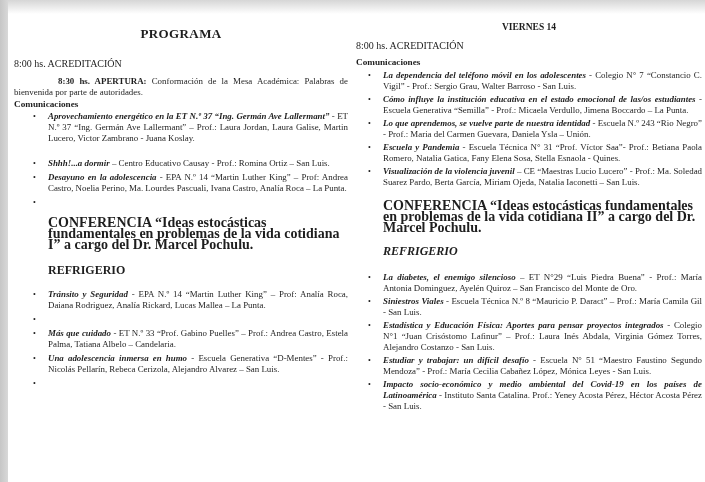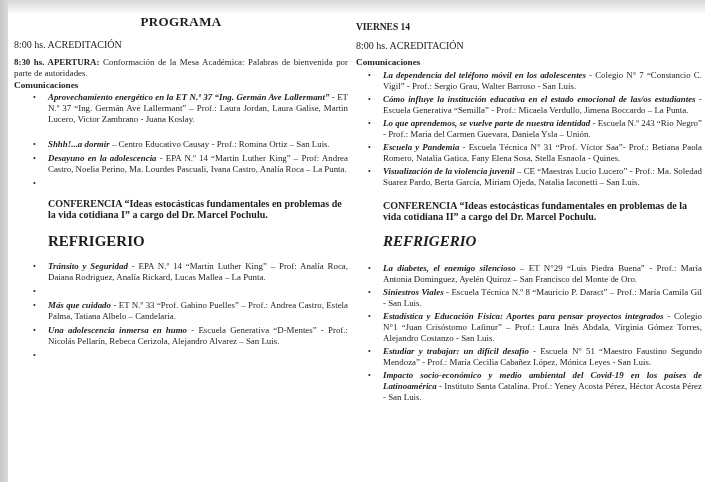--- a/index.html
+++ b/index.html
@@ -21,57 +21,57 @@
     background:linear-gradient(to right, #c6c6c6, #d8d8d8);
     z-index:3;
   }
   .col { position:absolute; }
   .col-left  { left:14px;  top:10px; width:334px; }
   .col-right { left:356px; top:22px; width:346px; }
 
   .doc-title {
     text-align:center; font-weight:bold;
     font-size:13px; letter-spacing:0.4px;
-    margin:4px;
+    margin:16px;
   }
   .day-heading {
-    text-align:left; font-weight:bold;
+    text-align:center; font-weight:bold;
     font-size:9.5px; margin:0;
   }
   .col-left .day-heading { margin-top:12px; }
   .acred { font-weight:normal; font-size:10px; margin-top:9px; }
   .col-right .acred { margin-top:8px; }
   .apertura { font-size:8.9px; line-height:11px; margin-top:7px; text-align:justify; }
-  .apertura .lead { font-weight:bold; }
+  .apertura .lead { font-weight:bold;margin-left:44px; }
   .com-label {
     font-weight:bold; font-size:9.2px;
     margin-top:1px;
   }
   .col-right .com-label { margin-top:6px; }
 
   .sessions { margin-top:2px; }
   .col-right .sessions { margin-top:3px; }
   .session {
     display:flex; align-items:flex-start;
     font-size:8.9px; line-height:11px;
     padding-left:19px; margin-bottom:3px;
   }
   .col-right .session { padding-left:12px; margin-bottom:2px; }
   .session .bullet { width:15px; flex:0 0 15px; font-size:8px; line-height:11px; }
   .session .stext { flex:1; text-align:justify; }
   .session .stitle { font-weight:bold; font-style:italic; }
   .session.gap-after { margin-bottom:14px; }
 
   .conf {
-    font-weight:bold; font-size:10px; line-height:11px;
+    font-weight:bold; font-size:14px; line-height:11px;
     margin:9px 0 0 34px; text-align:left;
   }
   .col-right .conf { margin:12px 0 0 27px; }
   .refri {
-    font-weight:bold; font-size:15px;
+    font-weight:bold; font-size:12px;
     margin:13px 0 11px 34px;
   }
   .col-right .refri { font-style:italic; margin:11px 0 13px 27px; }
 </style>
 </head>
 <body>
 
 <div class="page">
   <div class="top-shade"></div>
   <div class="left-shade"></div>

